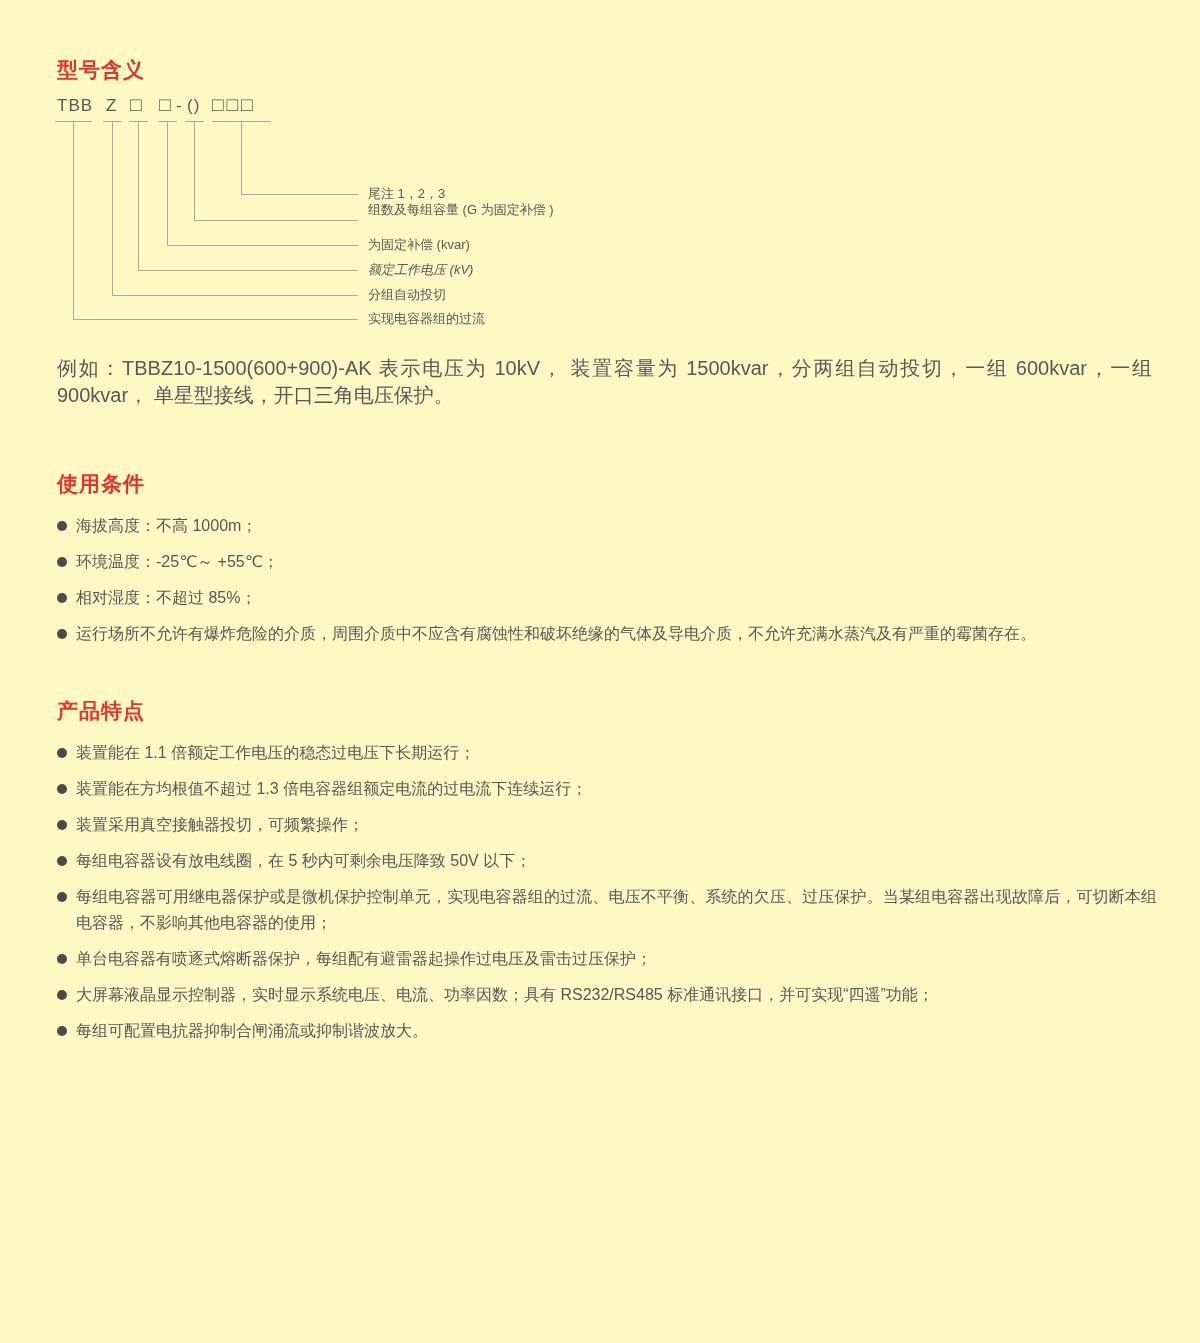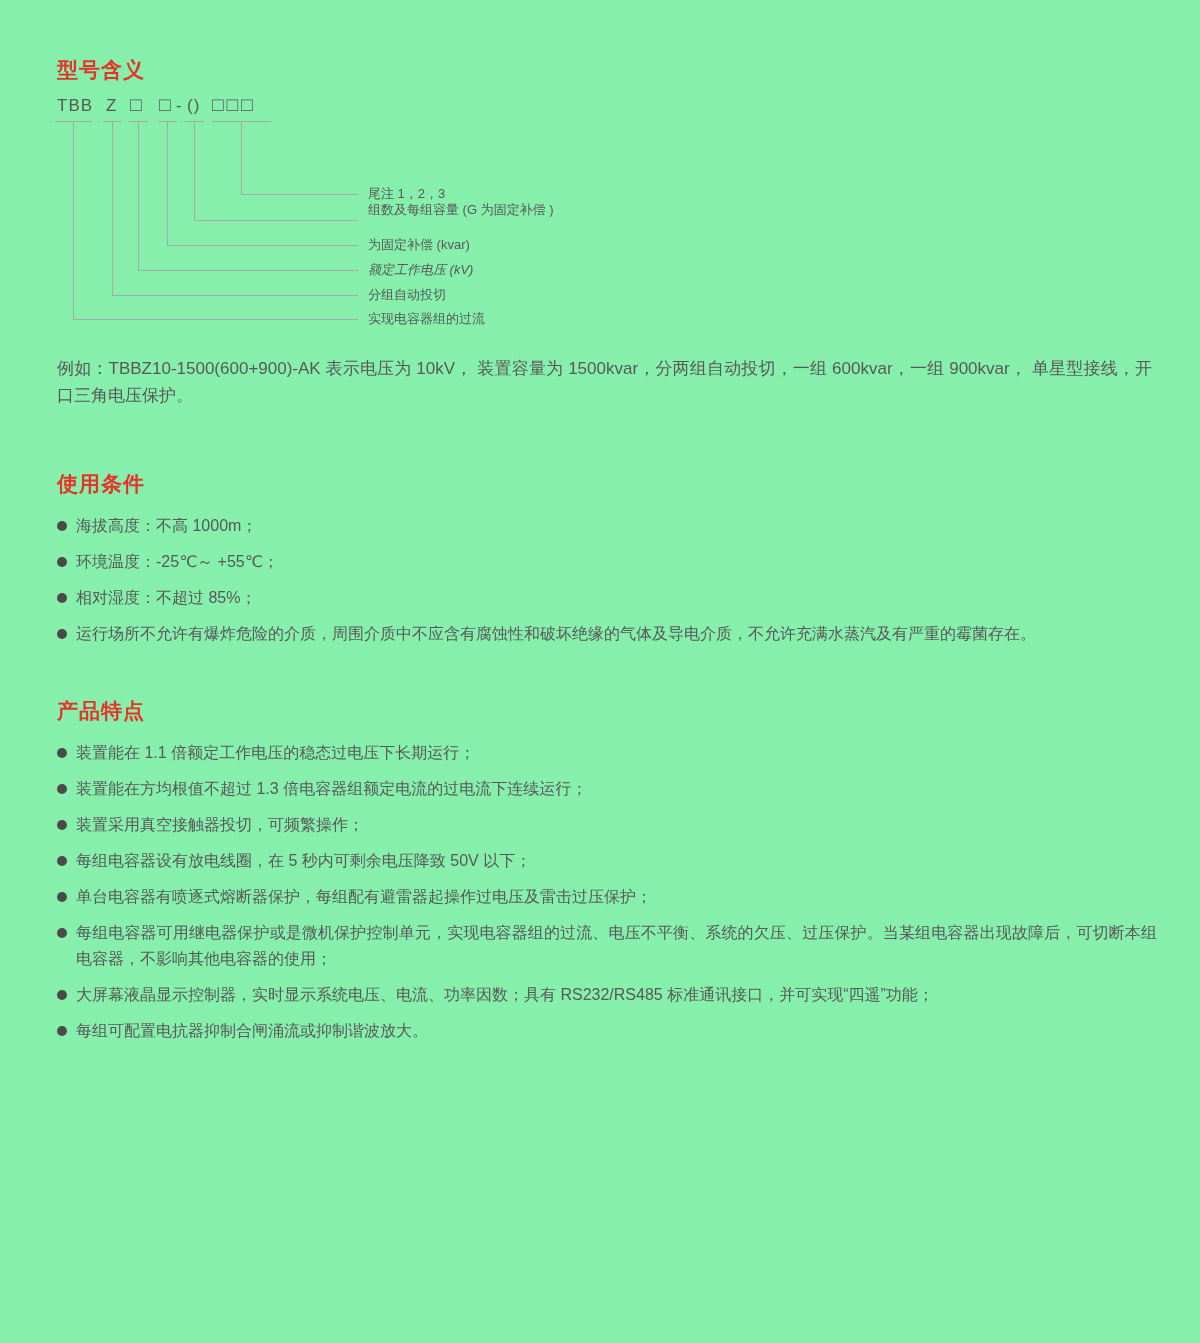--- a/index.html
+++ b/index.html
@@ -1,20 +1,20 @@
 <!DOCTYPE html>
 <html><head>
 <meta charset="utf-8">
 <style>
   * { margin:0; padding:0; box-sizing:border-box; }
   html,body { background:#ffffff; }
   .page {
     position:relative;
     width:1200px; height:1343px;
-    background:#86efac;
+    background:#fef9c3;
     font-family:"Liberation Sans","DejaVu Sans",sans-serif;
     color:#58585a;
     overflow:hidden;
   }
   .red-heading {
     position:absolute; left:57px;
     font-size:21px; font-weight:bold; color:#e5332a;
     letter-spacing:1px;
   }
   
@@ -58,21 +58,21 @@
   .dlabel {
     position:absolute; left:368px;
     font-size:13px; line-height:26px; color:#58585a;
     white-space:nowrap;
   }
   .dl0 { top:181px; } .dl1 { top:197px; } .dl2 { top:232px; }
   .dl3 { top:257px;font-style:italic; } .dl4 { top:282px; } .dl5 { top:306px; }
   
   .example {
     position:absolute; left:57px; top:355px; width:1095px;
-    font-size:17px; line-height:27px; color:#58585a;
+    font-size:20px; line-height:27px; color:#58585a;
     text-align:justify;
   }
   .section { position:absolute; left:57px; width:1100px; }
   .section h2 {
     font-size:21px; font-weight:bold; color:#e5332a;
     letter-spacing:1px; margin:0 0 15px 0;
   }
   .section ul { list-style:none; }
   .section li {
     position:relative;
@@ -149,21 +149,21 @@
     </ul>
   </div>
 
   <div class="section sec-features">
     <h2>产品特点</h2>
     <ul>
       <li>装置能在 1.1 倍额定工作电压的稳态过电压下长期运行；</li>
       <li>装置能在方均根值不超过 1.3 倍电容器组额定电流的过电流下连续运行；</li>
       <li>装置采用真空接触器投切，可频繁操作；</li>
       <li>每组电容器设有放电线圈，在 5 秒内可剩余电压降致 50V 以下；</li>
+      <li>每组电容器可用继电器保护或是微机保护控制单元，实现电容器组的过流、电压不平衡、系统的欠压、过压保护。当某组电容器出现故障后，可切断本组电容器，不影响其他电容器的使用；</li>
       <li>单台电容器有喷逐式熔断器保护，每组配有避雷器起操作过电压及雷击过压保护；</li>
-      <li>每组电容器可用继电器保护或是微机保护控制单元，实现电容器组的过流、电压不平衡、系统的欠压、过压保护。当某组电容器出现故障后，可切断本组电容器，不影响其他电容器的使用；</li>
       <li>大屏幕液晶显示控制器，实时显示系统电压、电流、功率因数；具有 RS232/RS485 标准通讯接口，并可实现“四遥”功能；</li>
       <li>每组可配置电抗器抑制合闸涌流或抑制谐波放大。</li>
     </ul>
   </div>
 
 
 </div>
 
 </body></html>

